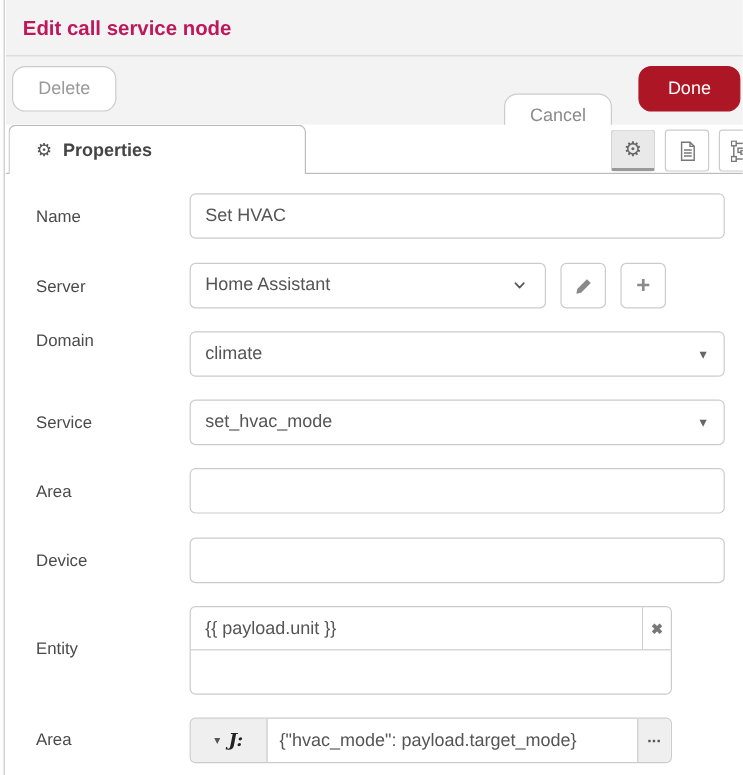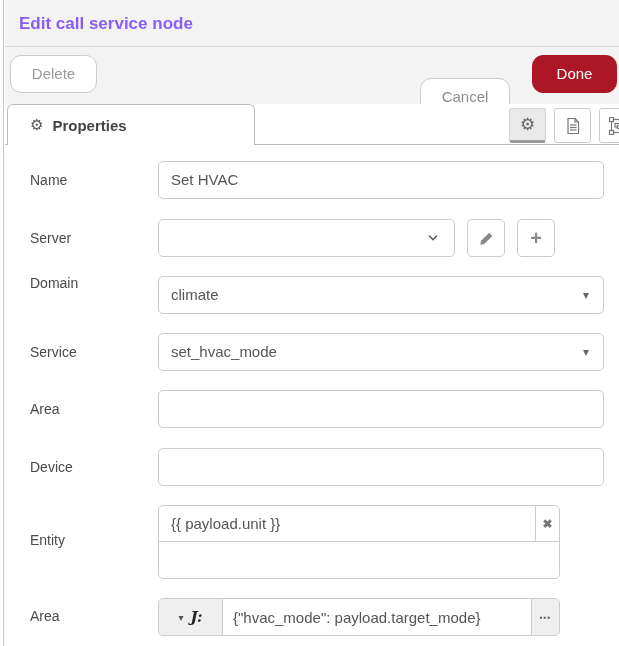--- a/index.html
+++ b/index.html
@@ -11,21 +11,21 @@
     overflow: hidden;
     color: #555;
   }
   
   .edge { position:absolute; left:0; top:0; width:4px; height:646px;
           background:#fdfdfd; border-right:1px solid #c9c9c9; z-index:6; }
 
   
   .hdr { position:absolute; left:5px; top:0; width:614px; height:104px; background:#f3f3f3; }
   .title { position:absolute; left:0; top:0; width:614px; height:47px; line-height:47px;
-           padding-left:14px; font-size:17px; font-weight:bold; color:#8b5cf6;
+           padding-left:14px; font-size:17px; font-weight:bold; color:#be185d;
            border-bottom:1px solid #d8d8d8; }
 
   .btn { position:absolute; top:55px; height:38px; border:1px solid #ccc; background:#fff;
          border-radius:11px; font-size:15px; color:#999; text-align:center; line-height:36px;
          cursor:pointer; }
   .btn-delete { left:10px;  width:87px; }
   .btn-cancel { left:420px; width:90px; color:#8b8b8b;margin-top:23px; }
   .btn-done   { left:532px; width:85px; background:#AD1625; border-color:#AD1625; color:#fff; }
 
   
@@ -127,20 +127,21 @@
       </svg>
     </span>
   </div>
 </div>
 
 <div class="flabel" style="top:161px">Name</div>
 <div class="finput" style="top:161px">Set HVAC</div>
 
 <div class="flabel" style="top:219px">Server</div>
 <div class="finput" style="top:219px; width:297px;">
+  <span>Home Assistant</span>
   <span class="caret">
     <svg width="14" height="14" viewBox="0 0 14 14">
       <path d="M3.5 5 L7 8.7 L10.5 5" fill="none" stroke="#555" stroke-width="1.4" stroke-linecap="round" stroke-linejoin="round"></path>
     </svg>
   </span>
 </div>
 <div class="sq-btn" style="left:467px; top:219px;">
   <span>
     <svg width="15" height="15" viewBox="0 0 16 16">
       <path d="M10.8 1.8 l3.4 3.4 -8.6 8.6 -4.2 0.8 0.8 -4.2 z" fill="#8a8a8a"></path>

